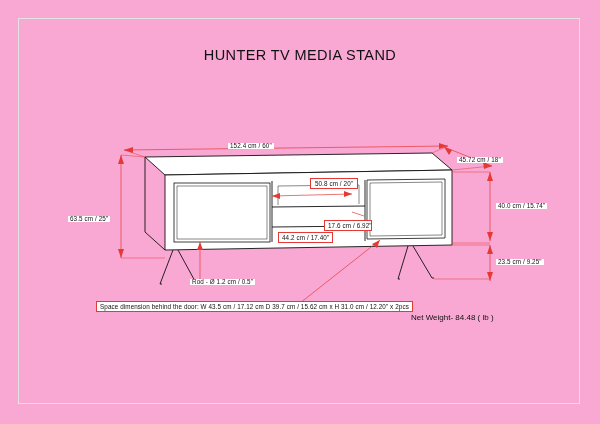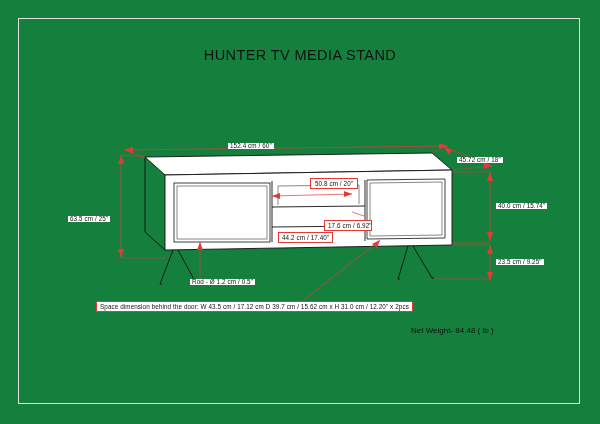--- a/index.html
+++ b/index.html
@@ -10,21 +10,21 @@
   body {
     width: 600px;
     height: 424px;
     font-family: "Liberation Sans", sans-serif;
     overflow: hidden;
   }
   #page {
     position: relative;
     width: 600px;
     height: 424px;
-    background: #15803d;
+    background: #f9a8d4;
   }
   .frame {
     position: absolute;
     left: 18px;
     top: 18px;
     width: 562px;
     height: 386px;
     border: 1px solid #e2e2e2;
     box-sizing: border-box;
   }
@@ -177,15 +177,15 @@
   <div class="lbl plain" style="left:496px; top:259px;">23.5 cm / 9.25"</div>
 
   <div class="lbl red-box" style="left:310px; top:178px; width:40px; text-align:center;">50.8 cm / 20"</div>
   <div class="lbl red-box" style="left:324px; top:220px; width:40px; text-align:center;">17.6 cm / 6.92"</div>
   <div class="lbl red-box" style="left:278px; top:232px;">44.2 cm / 17.40"</div>
 
   <div class="lbl plain" style="left:190px; top:279px;">Rod - Ø 1.2 cm / 0.5"</div>
 
   <div class="lbl red-box" style="left:96px; top:301px;">Space dimension behind the door:  W 43.5 cm / 17.12 cm D 39.7 cm / 15.62 cm x H 31.0 cm / 12.20" x 2pcs</div>
 
-  <div class="netweight" style="left:411px; top:326px;">Net Weight- 84.48 ( lb )</div>
+  <div class="netweight" style="left:411px; top:313px;">Net Weight- 84.48 ( lb )</div>
 
 </div>
 
 </body></html>

